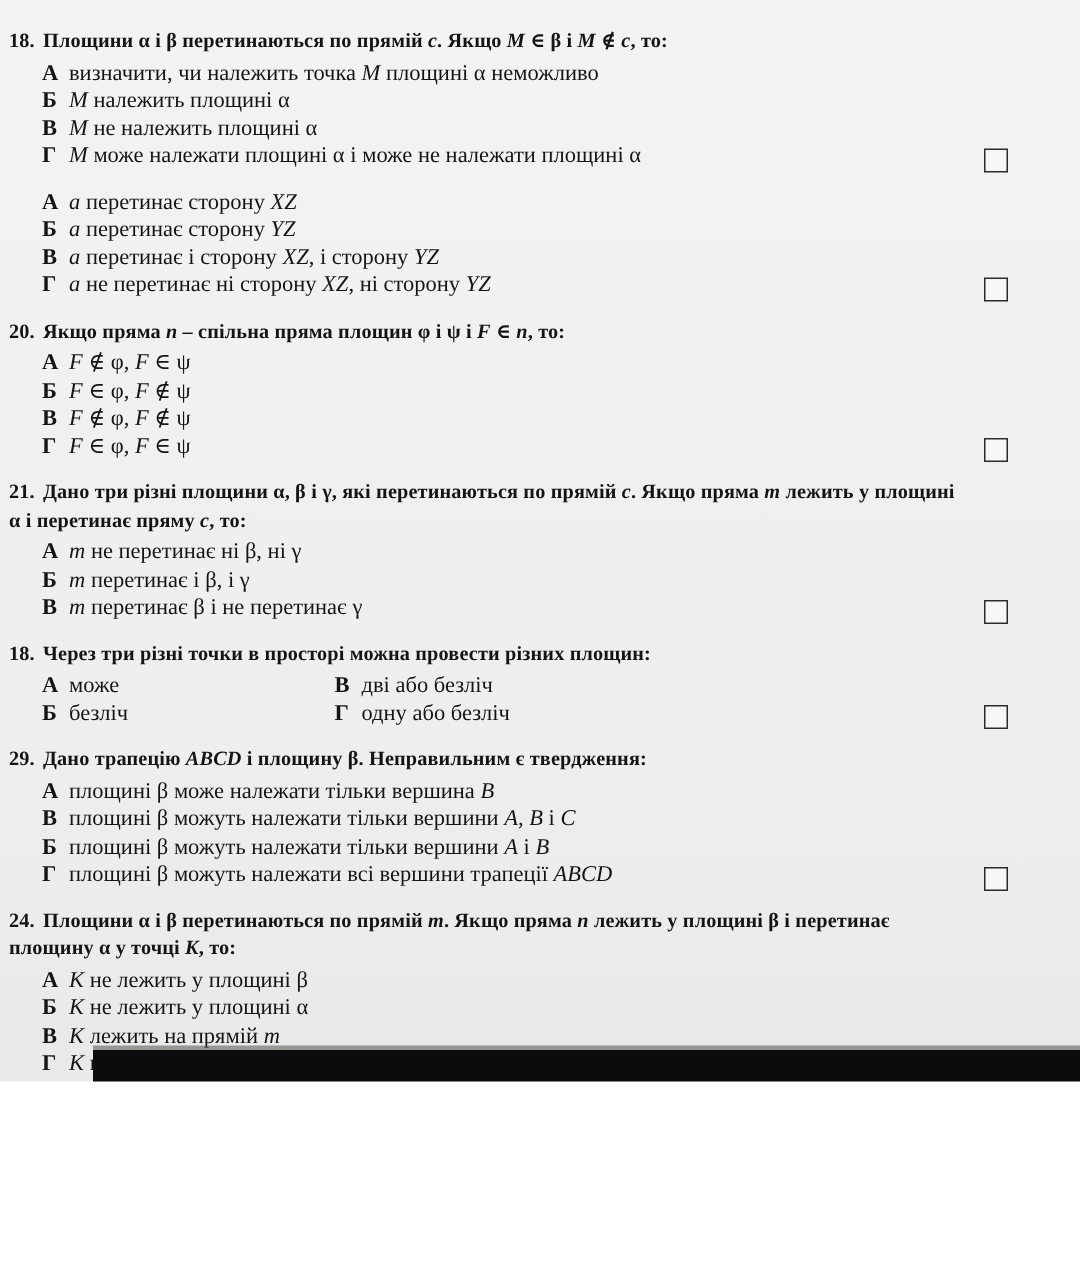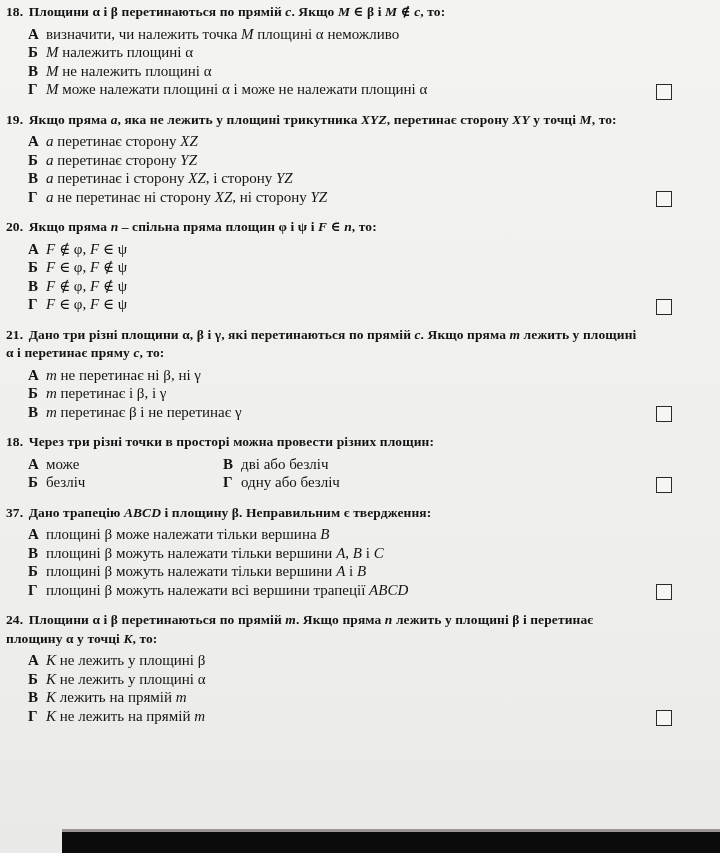--- a/index.html
+++ b/index.html
@@ -6,25 +6,25 @@
   body {
     width: 720px;
     height: 853px;
     overflow: hidden;
     background: #ffffff;
     font-family: "Liberation Serif", "DejaVu Serif", serif;
   }
   .scan-page {
     position: relative;
     width: 720px;
-    height: 853px;
+    height: 721px;
     background: linear-gradient(180deg, #f3f3f1 0%, #eeeeec 70%, #e9e9e7 100%);
     color: #141414;
     box-sizing: border-box;
-    padding: 3px 0 0 6px;
+    padding: 18px 0 0 6px;
   }
   .questions { width: 100%; }
   .question {
     position: relative;
     padding-right: 80px;
     margin-bottom: 12px;
   }
   .stem {
     margin: 0 0 3px 0;
     font-weight: bold;
@@ -92,21 +92,20 @@
         <p class="stem"><b class="qnum">18.</b> Площини α і β перетинаються по прямій <i>c</i>.  Якщо <i>M</i> ∈ β і <i>M</i> ∉ <i>c</i>, то:</p>
         <div class="options">
           <div class="option"><span class="letter">А</span><span class="otext">визначити, чи належить точка <i>M</i> площині α неможливо</span></div>
           <div class="option"><span class="letter">Б</span><span class="otext"><i>M</i> належить площині α</span></div>
           <div class="option"><span class="letter">В</span><span class="otext"><i>M</i> не належить площині α</span></div>
           <div class="option"><span class="letter">Г</span><span class="otext"><i>M</i> може належати площині α і може не належати площині α</span></div>
         </div>
         <span class="checkbox"></span>
       </section>
       <section class="question">
-        <p class="stem"><b class="qnum">19.</b> Якщо пряма <i>a</i>, яка не лежить у площині трикутника <i>XYZ</i>, перетинає сторону <i>XY</i> у точці <i>M</i>, то:</p>
         <div class="options">
           <div class="option"><span class="letter">А</span><span class="otext"><i>a</i> перетинає сторону <i>XZ</i></span></div>
           <div class="option"><span class="letter">Б</span><span class="otext"><i>a</i> перетинає сторону <i>YZ</i></span></div>
           <div class="option"><span class="letter">В</span><span class="otext"><i>a</i> перетинає і сторону <i>XZ</i>, і сторону <i>YZ</i></span></div>
           <div class="option"><span class="letter">Г</span><span class="otext"><i>a</i>  не перетинає ні сторону <i>XZ</i>, ні сторону <i>YZ</i></span></div>
         </div>
         <span class="checkbox"></span>
       </section>
       <section class="question">
         <p class="stem"><b class="qnum">20.</b> Якщо пряма <i>n</i> – спільна пряма площин φ і ψ і <i>F</i> ∈ <i>n</i>, то:</p>
@@ -131,21 +130,21 @@
         <p class="stem"><b class="qnum">18.</b> Через три різні  точки в просторі можна провести різних площин:</p>
         <div class="options two-col">
           <div class="option"><span class="letter">А</span><span class="otext">може</span></div>
           <div class="option"><span class="letter">Б</span><span class="otext">безліч</span></div>
           <div class="option"><span class="letter">В</span><span class="otext">дві або безліч</span></div>
           <div class="option"><span class="letter">Г</span><span class="otext">одну або безліч</span></div>
         </div>
         <span class="checkbox"></span>
       </section>
       <section class="question">
-        <p class="stem"><b class="qnum">37.</b> Дано трапецію <i>ABCD</i> і площину β. Неправильним є твердження:</p>
+        <p class="stem"><b class="qnum">29.</b> Дано трапецію <i>ABCD</i> і площину β. Неправильним є твердження:</p>
         <div class="options">
           <div class="option"><span class="letter">А</span><span class="otext">площині β може належати тільки вершина <i>B</i></span></div>
           <div class="option"><span class="letter">В</span><span class="otext">площині β можуть належати тільки вершини <i>A</i>, <i>B</i> і <i>C</i></span></div>
           <div class="option"><span class="letter">Б</span><span class="otext">площині β можуть належати тільки вершини <i>A</i> і <i>B</i></span></div>
           <div class="option"><span class="letter">Г</span><span class="otext">площині β можуть належати всі вершини трапеції <i>ABCD</i></span></div>
         </div>
         <span class="checkbox"></span>
       </section>
       <section class="question">
         <p class="stem"><b class="qnum">24.</b> Площини α і β перетинаються по прямій <i>m</i>. Якщо пряма <i>n</i> лежить у площині β і перетинає площину α у точці <i>K</i>, то:</p>

